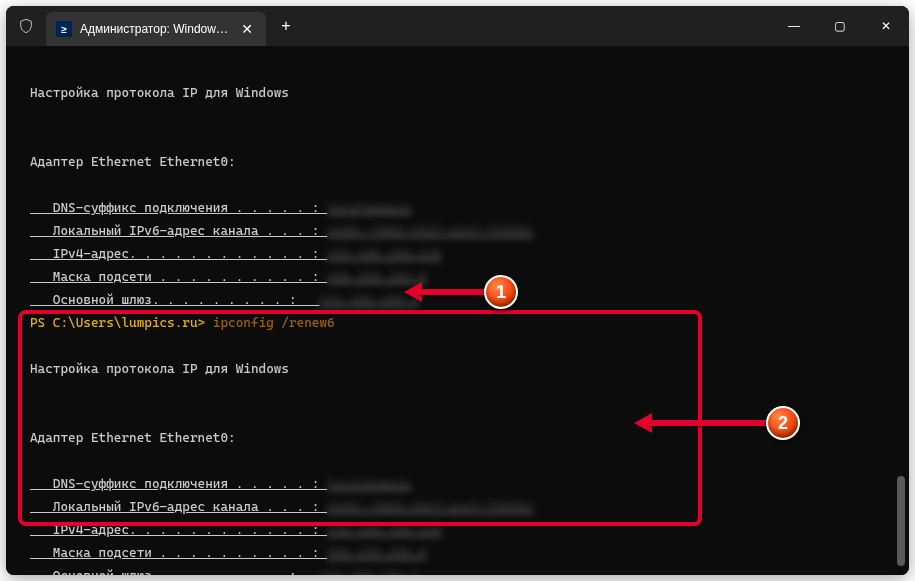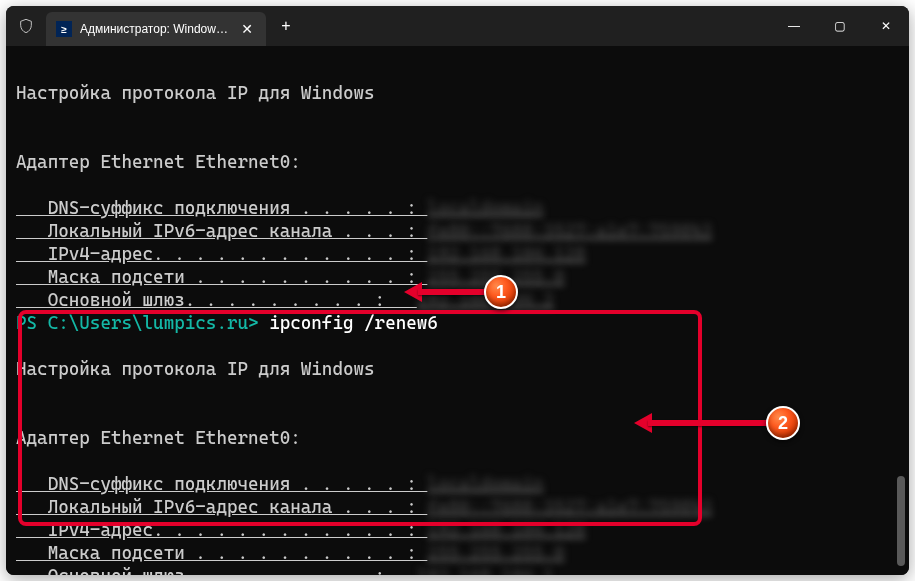--- a/index.html
+++ b/index.html
@@ -49,26 +49,26 @@
   .win-btn {
     width: 46px; display:flex; align-items:center; justify-content:center;
     color:#fff; font-size:12px;
   }
 
   
   .term {
     position:absolute; left:0; top:40px; right:0; bottom:0;
     background:#0c0c0c; color:#cccccc;
     font-family: "Cascadia Mono", Consolas, monospace;
-    font-size: 18px; line-height: 23px;
-    padding: 12px 18px 12px 10px;
+    font-size: 13px; line-height: 23px;
+    padding: 12px 18px 12px 24px;
     white-space: pre;
   }
-  .term .prompt { color:#14b8a6; }
-  .term .cmd { color:#ffffff; }
+  .term .prompt { color:#eab308; }
+  .term .cmd { color:#a16207; }
   .term .val { color:#444; filter: blur(3.5px); }
   .row { display:inline-block; white-space:pre;text-decoration:underline; }
 
   
   .hl-box {
     position:absolute; border:4px solid #e4002b; border-radius:8px;
     pointer-events:none;
   }
   .hl1 { left:12px; top:304px; width:684px; height:216px; }
 

